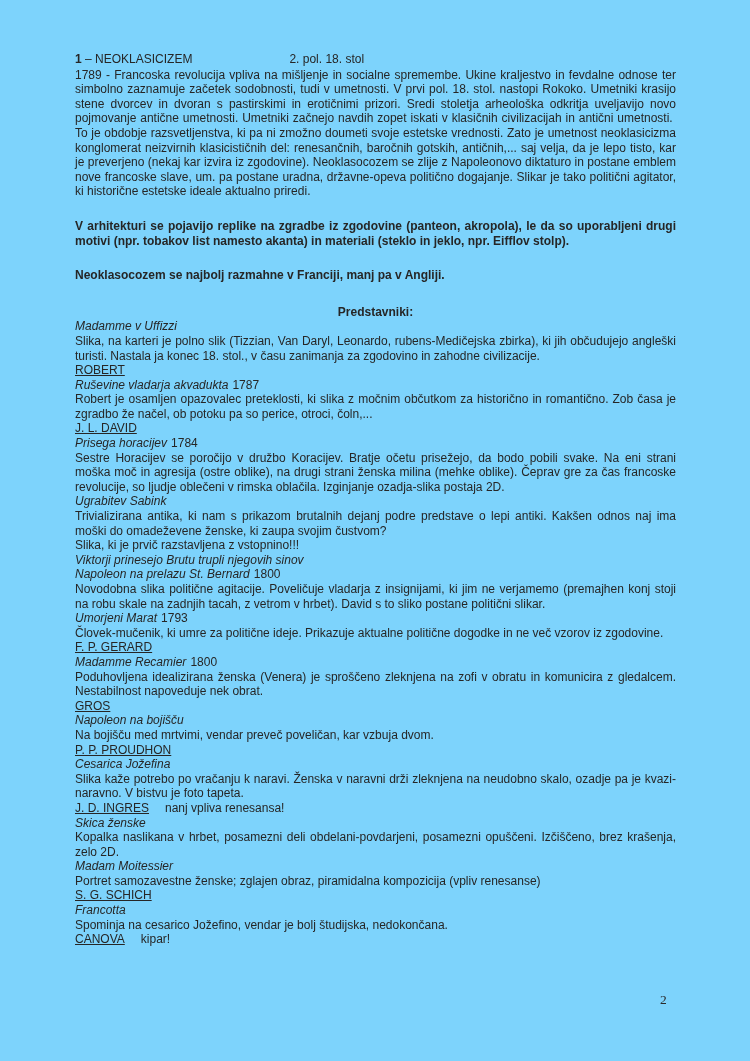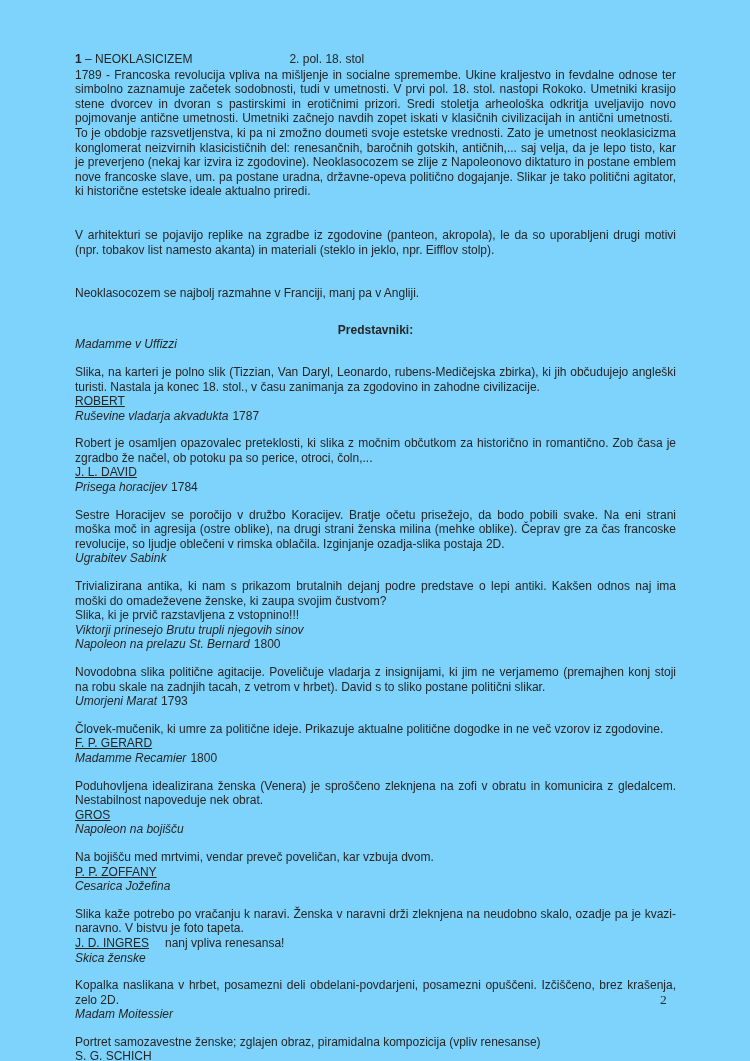--- a/index.html
+++ b/index.html
@@ -8,23 +8,23 @@
     position:relative;
     width:750px; height:1061px;
     background:#7dd3fc;
     font-family:"Liberation Sans","DejaVu Sans",sans-serif;
     font-size:12px; line-height:14.6px;
     color:#262626;
     overflow:hidden;
   }
   .content { position:absolute; left:75px; top:52px; width:601px; }
   p { margin:0; }
-  .just { text-align:justify;margin-top:13px; }
+  .just { text-align:justify; }
   .b { font-weight:bold; }
-  .mt { margin-top:29px; }
+  .mt { margin-top:20px;font-weight:bold; }
   .p1 { margin-top:1px; }
   .reps { margin-top:22px; font-weight:bold;text-align:center; }
   .title-period { margin-left:97px; }
   .artist-name { text-decoration:underline; }
   .artist-suffix { margin-left:16px;text-align:right; }
   .work-title { font-style:italic; }
   .work-year { font-style:normal; margin-left:4px; }
   .page-number {
     position:absolute; left:660px; top:993px;
     font-family:"Liberation Serif","DejaVu Serif",serif;
@@ -75,34 +75,35 @@
           <div class="artist-line"><span class="artist-name">F. P. GERARD</span></div>
           <div class="work-title-line"><span class="work-title">Madamme Recamier</span><span class="work-year">1800</span></div>
           <p class="just">Poduhovljena idealizirana ženska (Venera) je sproščeno zleknjena na zofi v obratu in komunicira z gledalcem. Nestabilnost napoveduje nek obrat.</p>
         </div>
         <div class="artist-section">
           <div class="artist-line"><span class="artist-name">GROS</span></div>
           <div class="work-title-line"><span class="work-title">Napoleon na bojišču</span></div>
           <p class="just">Na bojišču med mrtvimi, vendar preveč poveličan, kar vzbuja dvom.</p>
         </div>
         <div class="artist-section">
-          <div class="artist-line"><span class="artist-name">P. P. ZOFFANY</span></div>
+          <div class="artist-line"><span class="artist-name">P. P. PROUDHON</span></div>
           <div class="work-title-line"><span class="work-title">Cesarica Jožefina</span></div>
           <p class="just">Slika kaže potrebo po vračanju k naravi. Ženska v naravni drži zleknjena na neudobno skalo, ozadje pa je kvazi-naravno. V bistvu je foto tapeta.</p>
         </div>
         <div class="artist-section">
           <div class="artist-line"><span class="artist-name">J. D. INGRES</span><span class="artist-suffix">nanj vpliva renesansa!</span></div>
           <div class="work-title-line"><span class="work-title">Skica ženske</span></div>
           <p class="just">Kopalka naslikana v hrbet, posamezni deli obdelani-povdarjeni, posamezni opuščeni. Izčiščeno, brez krašenja, zelo 2D.</p>
           <div class="work-title-line"><span class="work-title">Madam Moitessier</span></div>
           <p class="just">Portret samozavestne ženske; zglajen obraz, piramidalna kompozicija (vpliv renesanse)</p>
         </div>
         <div class="artist-section">
           <div class="artist-line"><span class="artist-name">S. G. SCHICH</span></div>
           <div class="work-title-line"><span class="work-title">Francotta</span></div>
+          <p class="just">Spominja na cesarico Jožefino, vendar je bolj študijska, nedokončana.</p>
         </div>
         <div class="artist-section">
           <div class="artist-line"><span class="artist-name">CANOVA</span><span class="artist-suffix">kipar!</span></div>
         </div>
       </div>
 
   </div>
 
   <div class="page-number">2</div>
 </div>

